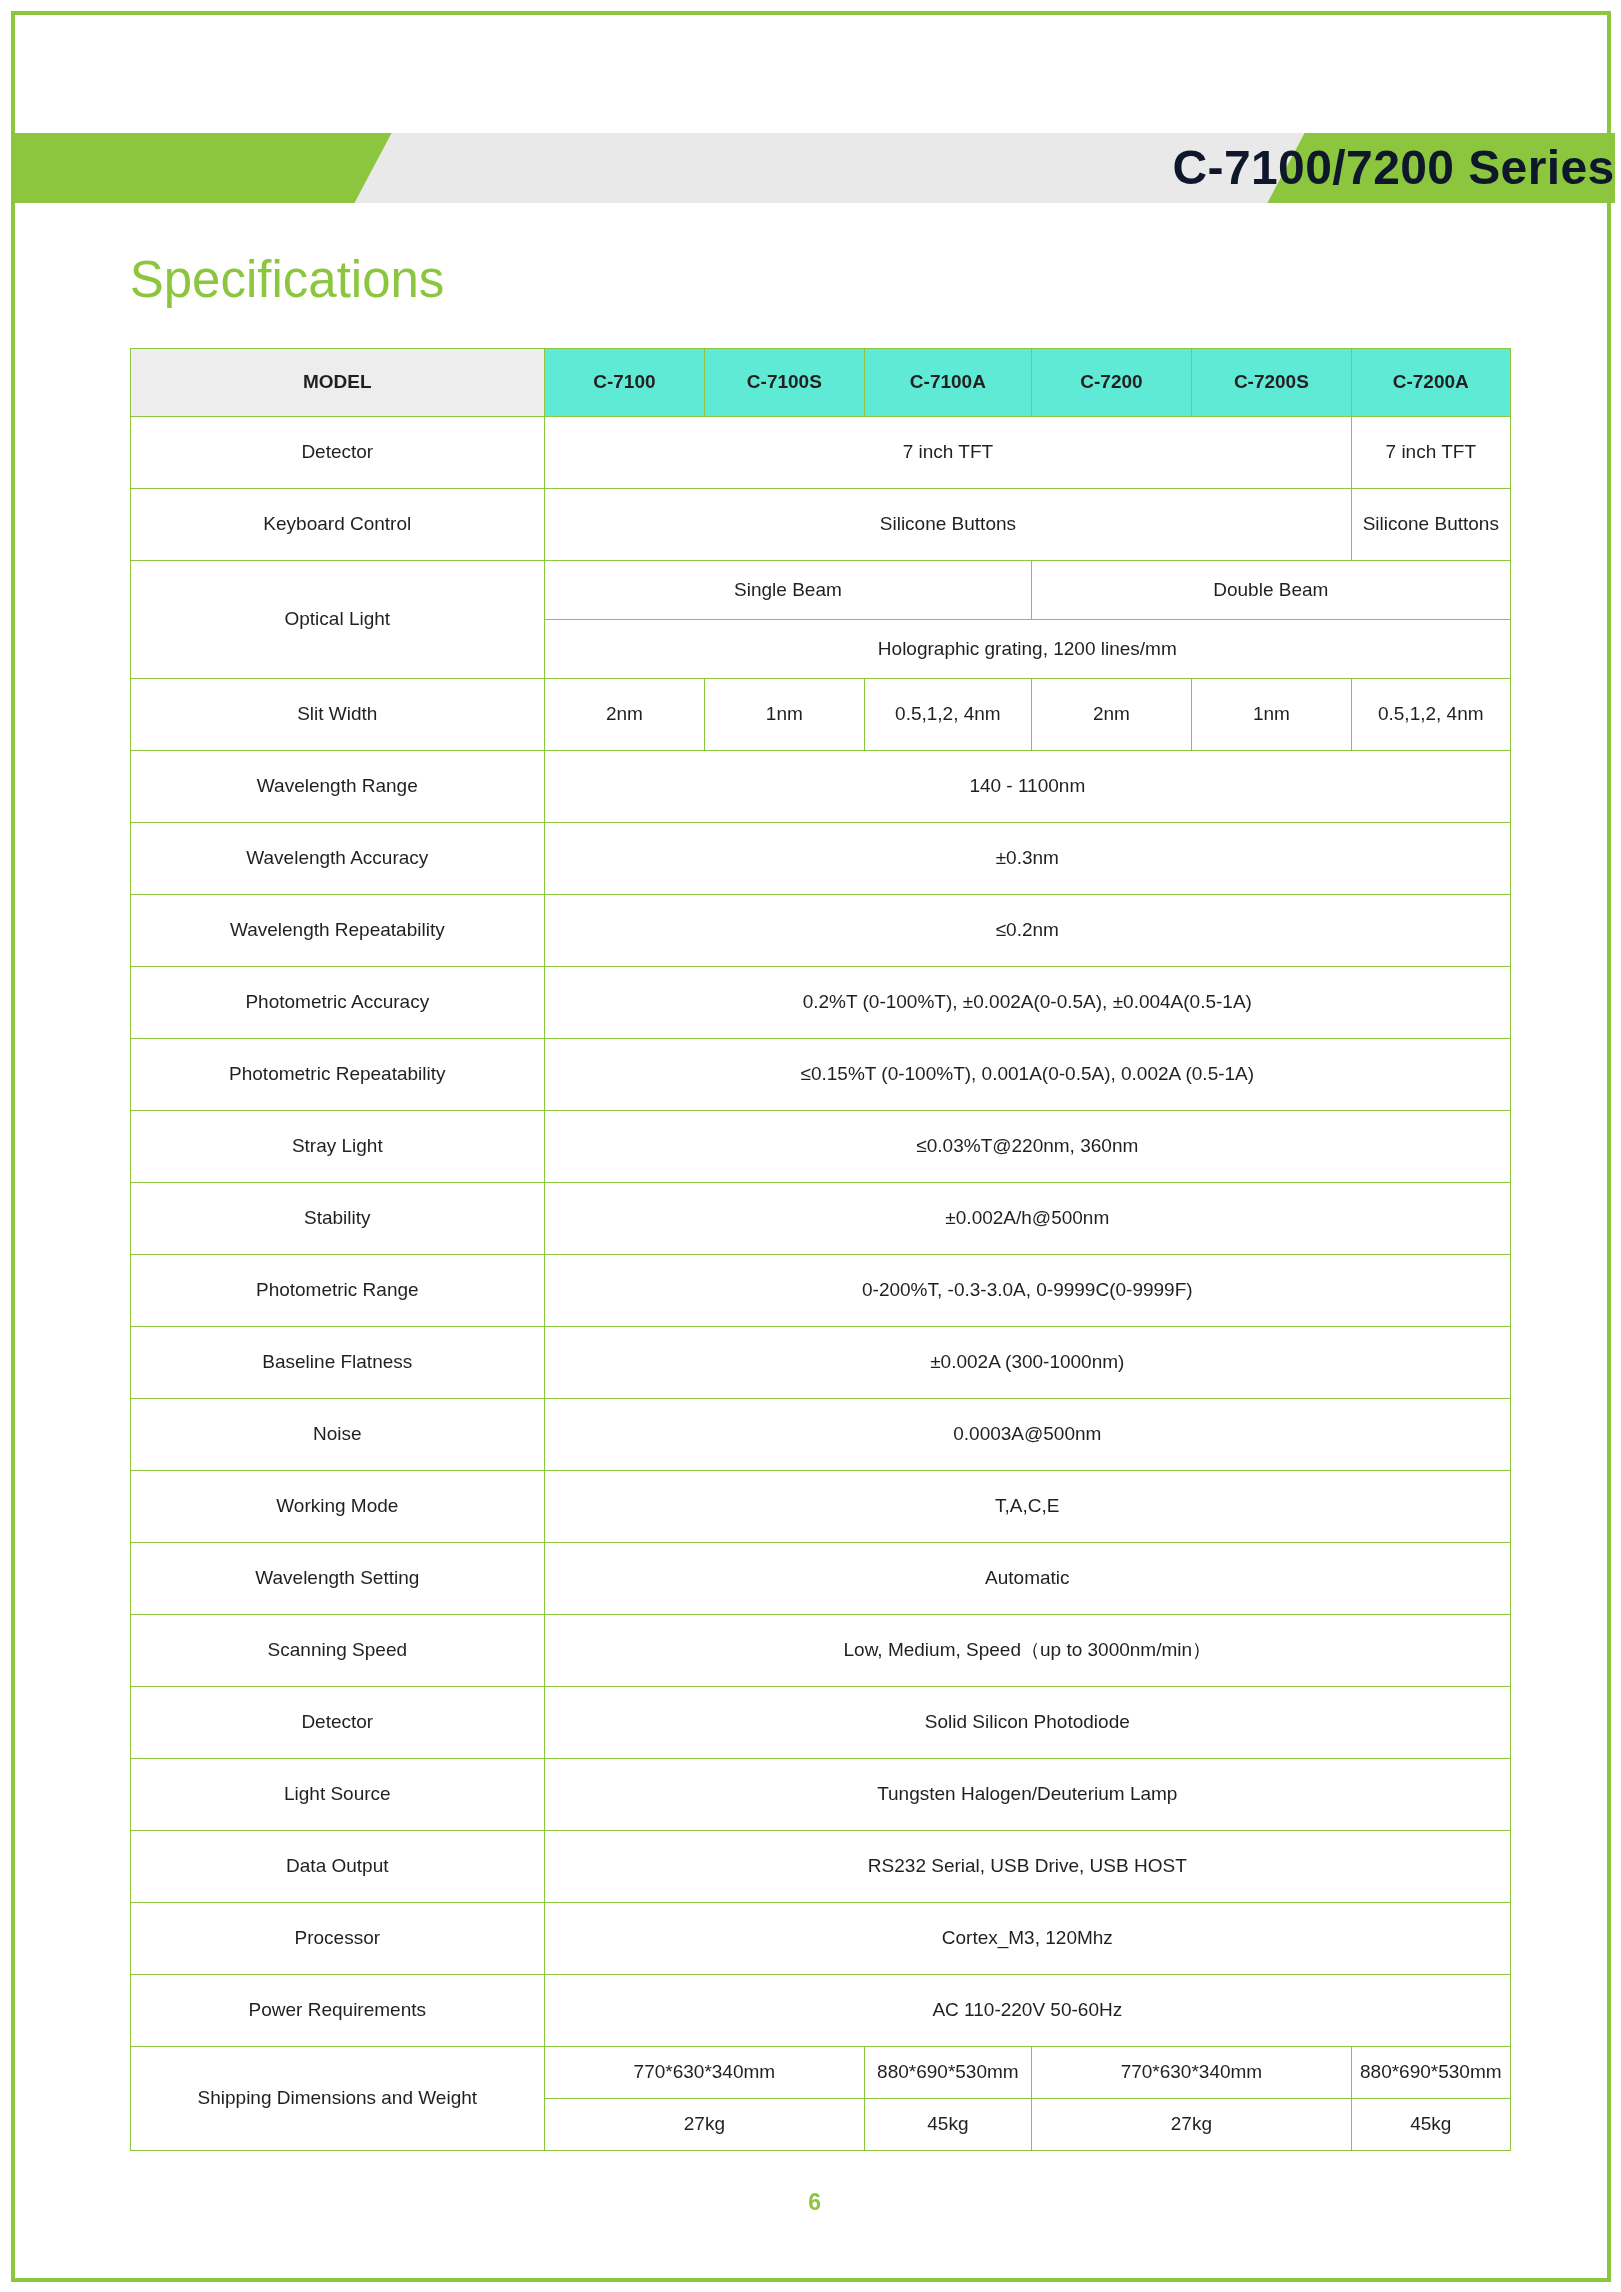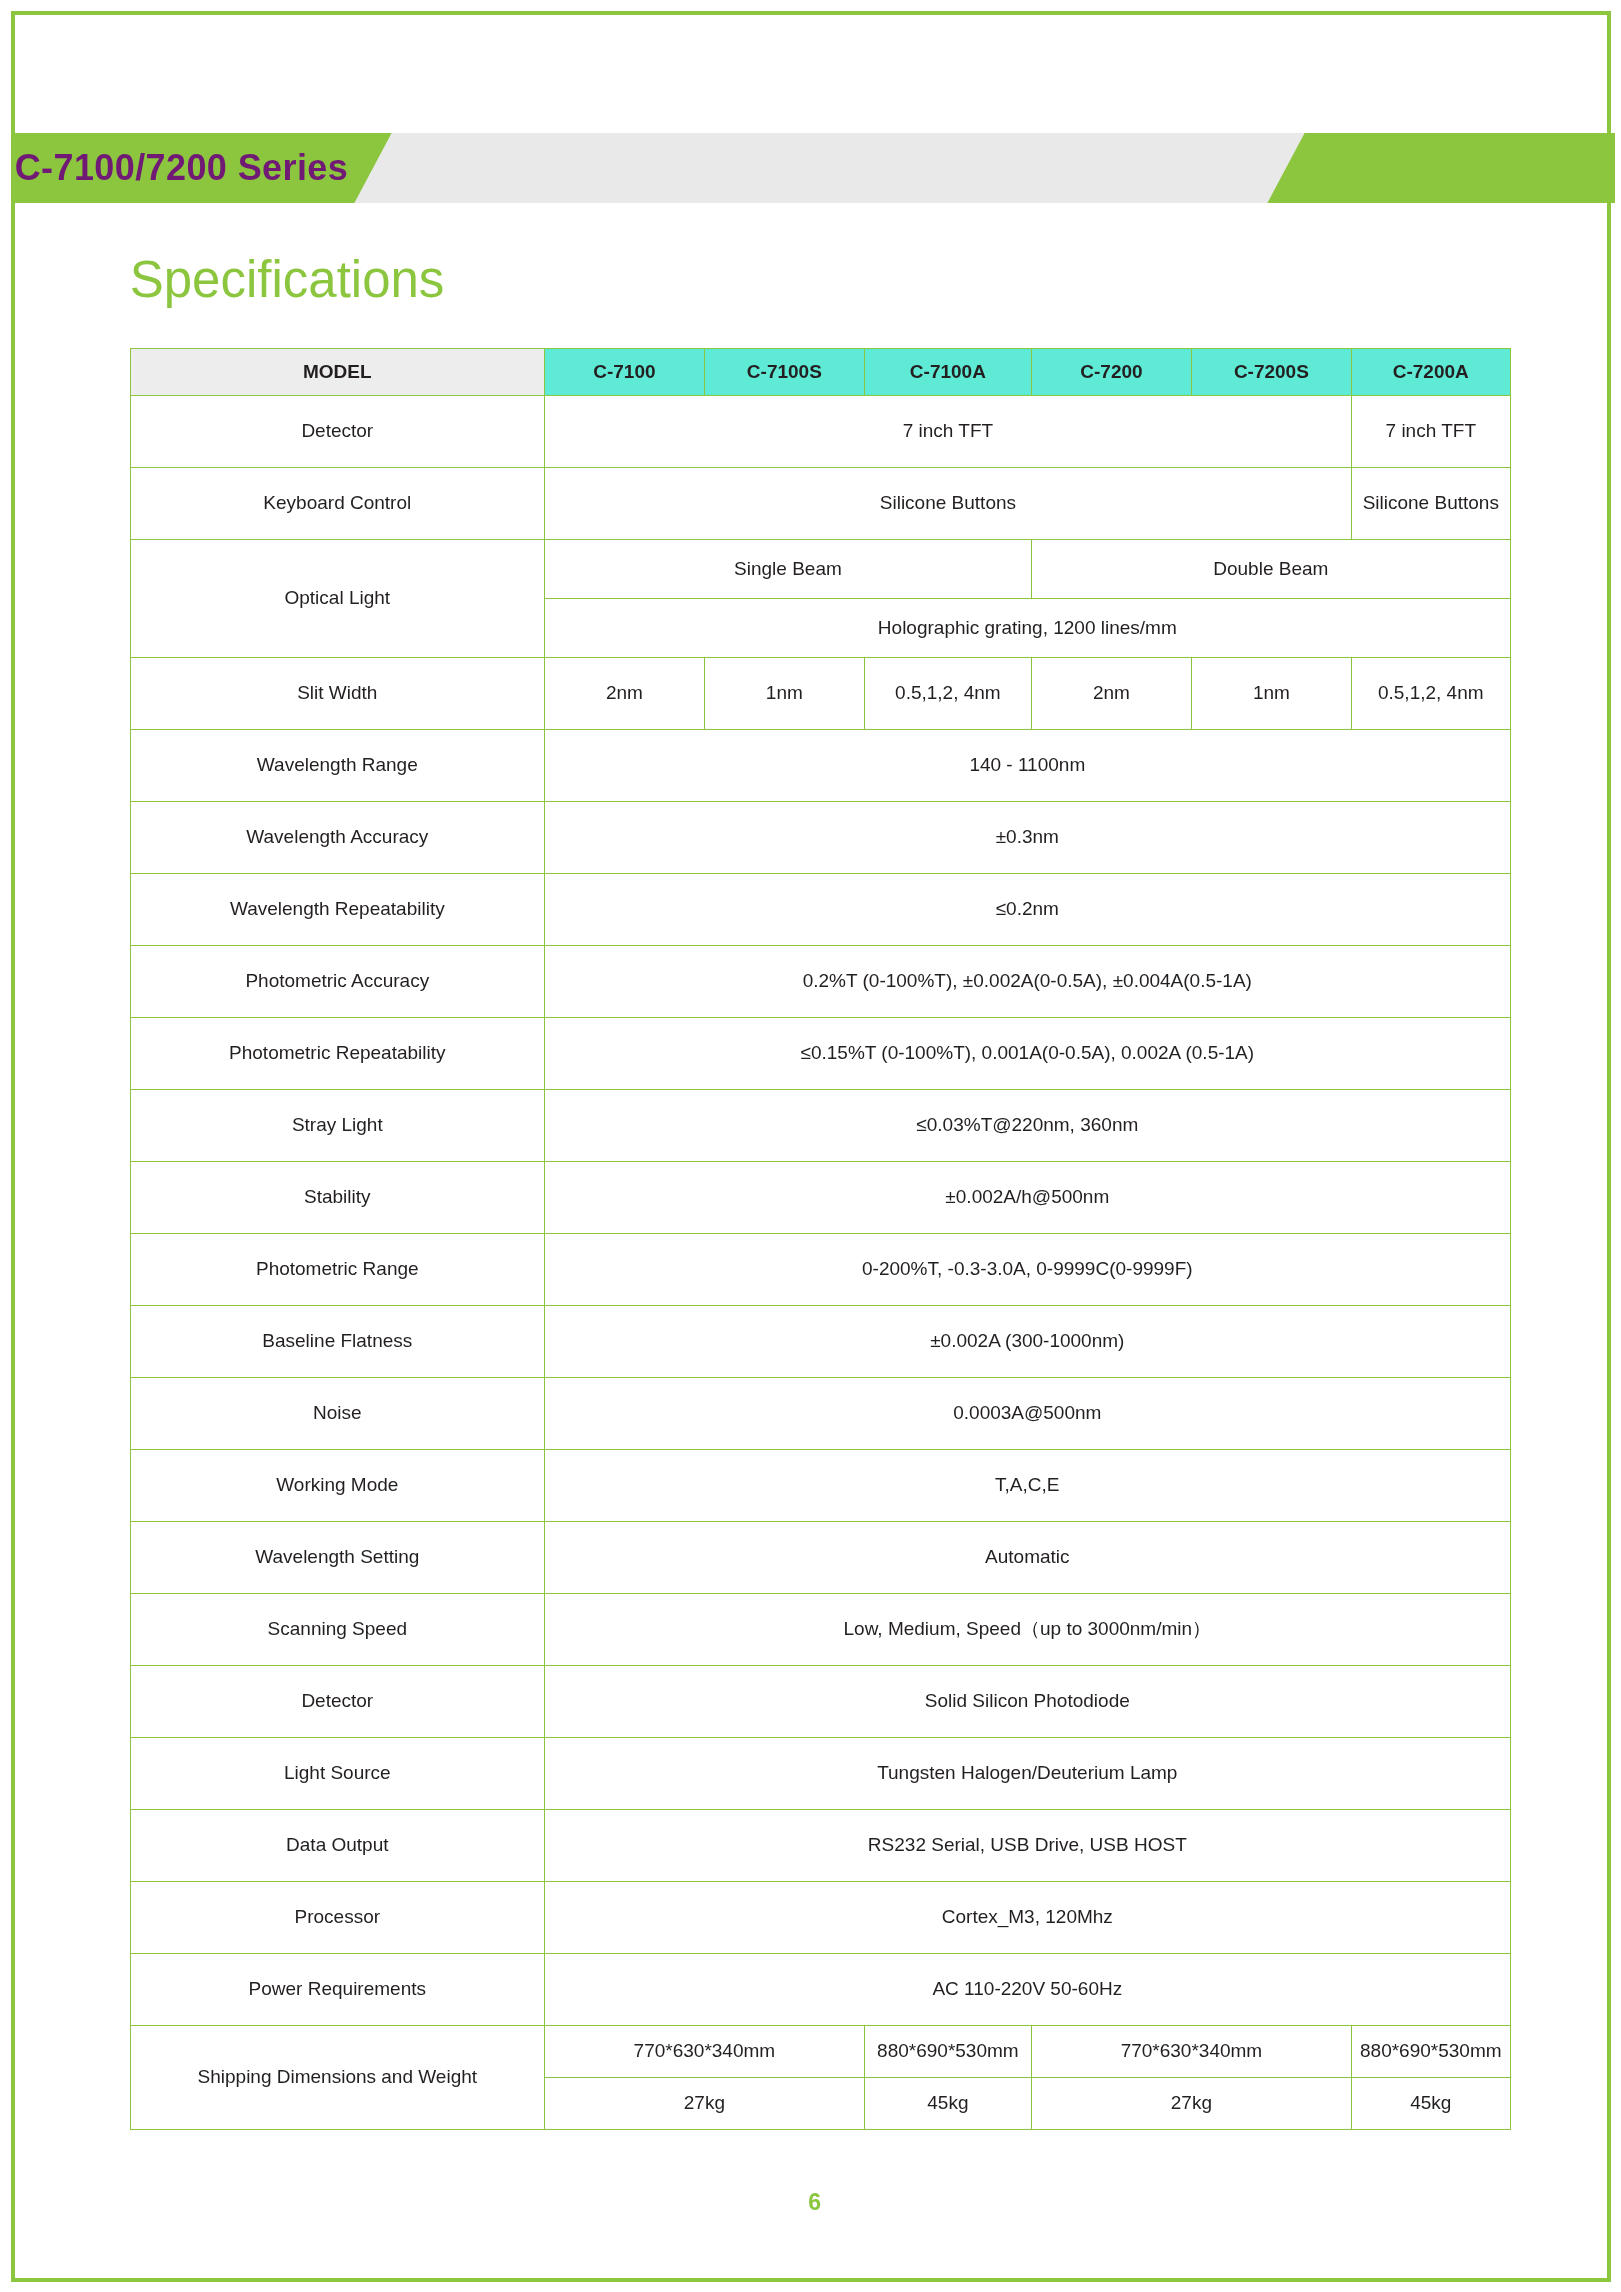--- a/index.html
+++ b/index.html
@@ -34,24 +34,24 @@
     left: 358px; top: 0;
     width: 913px; height: 70px;
     background: #e9e9e9;
     transform: skewX(-28deg);
   }
   .header-title {
     position: absolute;
     left: 0; top: 118px;
     width: 1600px; height: 70px;
     line-height: 70px;
-    text-align: left;
-    font-size: 36px;
-    font-weight: bold;
-    color: #701a75;
+    text-align: right;
+    font-size: 48px;
+    font-weight: bold;
+    color: #0f172a;
     letter-spacing: 0.4px;
     font-family: "Liberation Sans", sans-serif;
   }
 
   
   .section-title {
     position: absolute;
     left: 115px; top: 235px;
     font-size: 51px;
     color: #8cc63f;
@@ -88,21 +88,21 @@
     background: #5eead4;
     font-weight: bold;
     color: #1d3f73;
     font-size: 20.6px;
   }
   td.rowlabel { font-size: 20px; }
   .tiny { font-size: 15px; }
   .h-small { font-size: 19.7px; }
 
   
-  tr.r-head td { height: 47px; }
+  tr.r-head td { height: 68px; }
   tr.r-std td { height: 72px; }
   tr.r-half td { height: 59px; }
   tr.r-ship td { height: 52px; }
 
   
   .page-num {
     position: absolute;
     left: 0; top: 2174px;
     width: 1600px;
     text-align: center;

